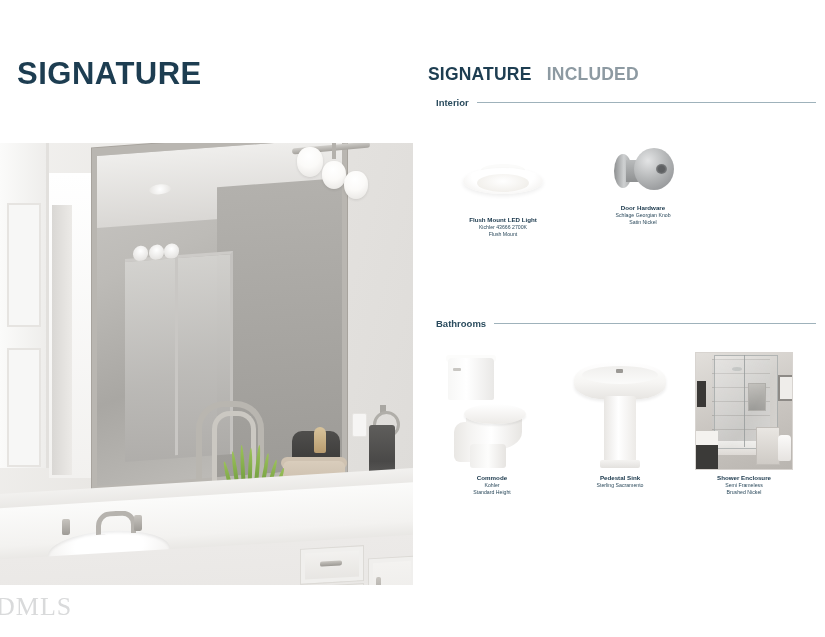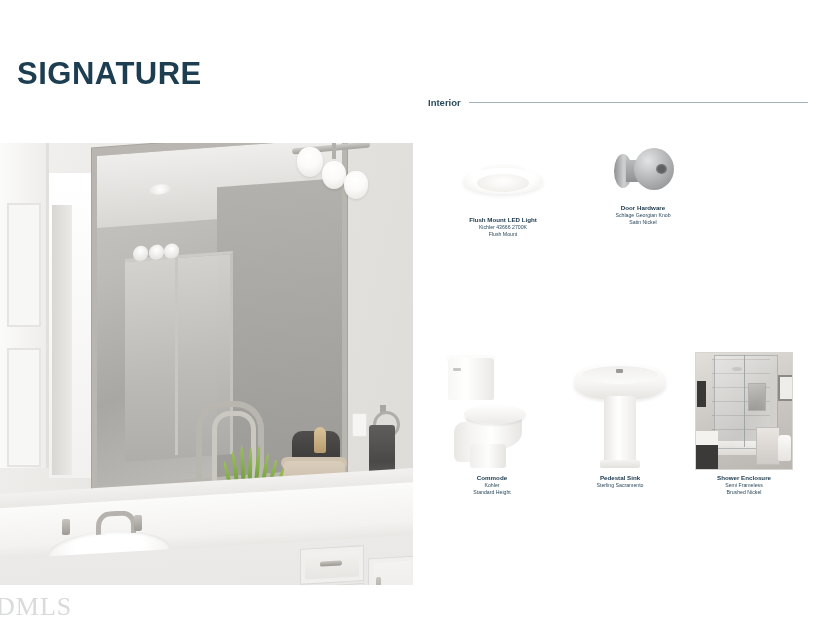--- a/index.html
+++ b/index.html
@@ -294,21 +294,21 @@
     font-size: 17.5px;
     font-weight: bold;
     letter-spacing: 0.2px;
     white-space: nowrap;
   }
   #included-heading .w1 { color: #1d3d51; }
   #included-heading .w2 { color: #8d9aa2; }
 
   .section-header {
     position: absolute;
-    left: 0;
+    left: 8px;
     width: 380px;
     display: flex;
     align-items: center;
     gap: 8px;
   }
   .section-title {
     font-size: 9.5px;
     font-weight: bold;
     color: #2b4c5e;
     white-space: nowrap;
@@ -620,20 +620,25 @@
 
     <div class="hp cab" style="left:368px;top:414px;width:46px;height:100px;"></div>
     <div class="hp pull" style="left:376px;top:434px;width:5px;height:28px;"></div>
   </div>
 
   <div id="watermark">DMLS</div>
 </div>
 
 <div id="right-column">
 
+  <div id="included-heading">
+    <span class="w1">SIGNATURE</span>
+    <span>&nbsp;</span>
+    <span class="w2">INCLUDED</span>
+  </div>
 
   <div class="section-header" id="section-interior">
     <span class="section-title">Interior</span>
     <span class="section-rule"></span>
   </div>
 
   <div class="product-row" id="interior-products">
 
     <div class="product" style="width:150px;">
       <div class="product-art art-flushmount">
@@ -653,20 +658,24 @@
         <span class="dk-ball"></span>
         <span class="dk-keyhole"></span>
       </div>
       <div class="product-name">Door Hardware</div>
       <div class="product-spec">Schlage Georgian Knob</div>
       <div class="product-spec">Satin Nickel</div>
     </div>
 
   </div>
 
+  <div class="section-header" id="section-bathrooms">
+    <span class="section-title">Bathrooms</span>
+    <span class="section-rule"></span>
+  </div>
 
   <div class="product-row" id="bathroom-products">
 
     <div class="product" style="width:128px;">
       <div class="product-art art-commode">
         <span class="cm-lid"></span>
         <span class="cm-tank"></span>
         <span class="cm-lever"></span>
         <span class="cm-trap"></span>
         <span class="cm-bowl"></span>

